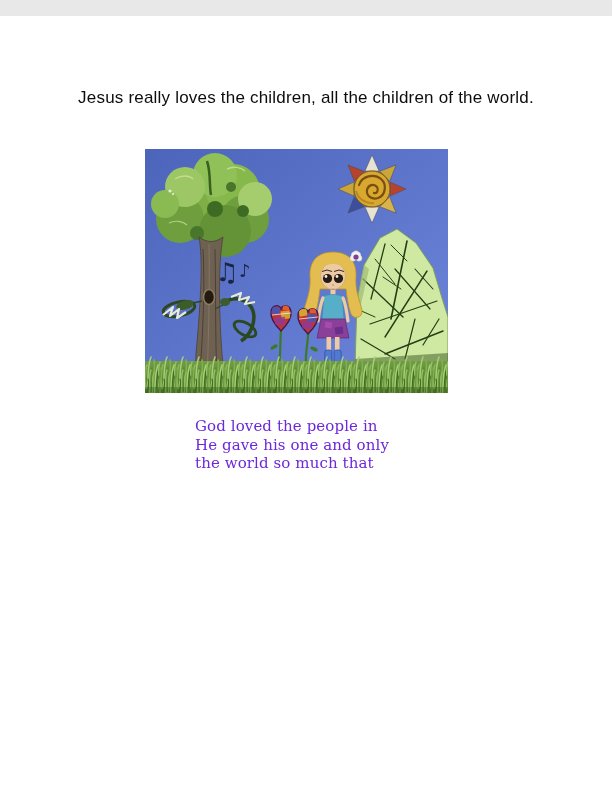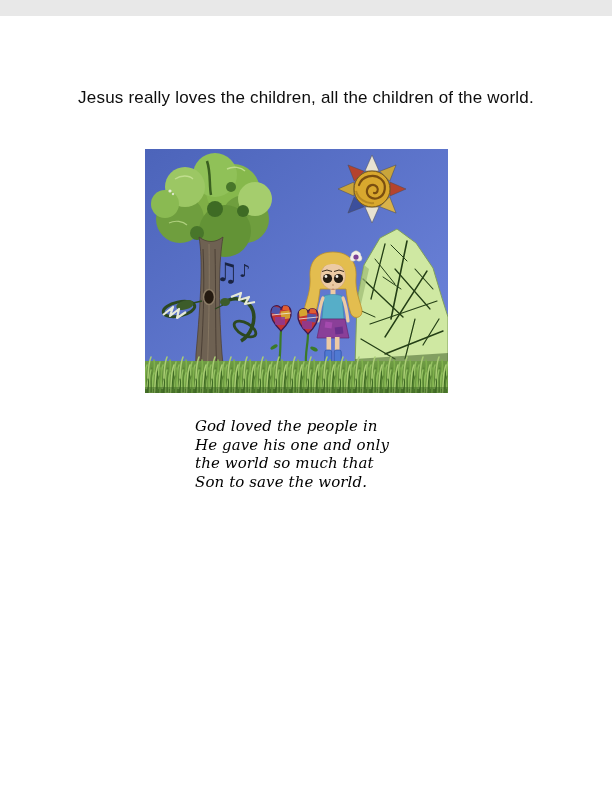--- a/index.html
+++ b/index.html
@@ -14,22 +14,22 @@
     font-size:17px;line-height:22px;font-weight:500;letter-spacing:.2px;
     color:#0d0d0d;
   }
   .illustration{
     position:absolute;left:145px;top:133px;width:303px;height:244px;
     display:block;
   }
   .verse{
     position:absolute;left:195px;top:401px;
     font-family:"DejaVu Serif","Liberation Serif",serif;
-    font-style:italic;font-size:15px;line-height:18.5px;
-    color:#000000;letter-spacing:.1px;
+    font-size:15px;line-height:18.5px;
+    color:#6d28d9;letter-spacing:.1px;
   }
   .verse div{white-space:nowrap;}
   .notes-text{font-family:"DejaVu Sans",sans-serif;}
 </style>
 </head>
 <body>
 
 <div class="page">
 
   <div class="title">Jesus really loves the children, all the children of the world.</div>
@@ -228,16 +228,15 @@
       <rect x="0" y="204" width="303" height="40" fill="url(#blades)"></rect>
       <rect x="0" y="212" width="303" height="32" fill="url(#blades2)"></rect>
       <rect x="0" y="238" width="303" height="6" fill="#3c6424" opacity="0.45"></rect>
     </g>
   </svg>
 
   <div class="verse">
     <div>God loved the people in</div>
     <div>He gave his one and only</div>
     <div>the world so much that</div>
-    <div>Son to save the world.</div>
   </div>
 
 </div>
 
 </body></html>

